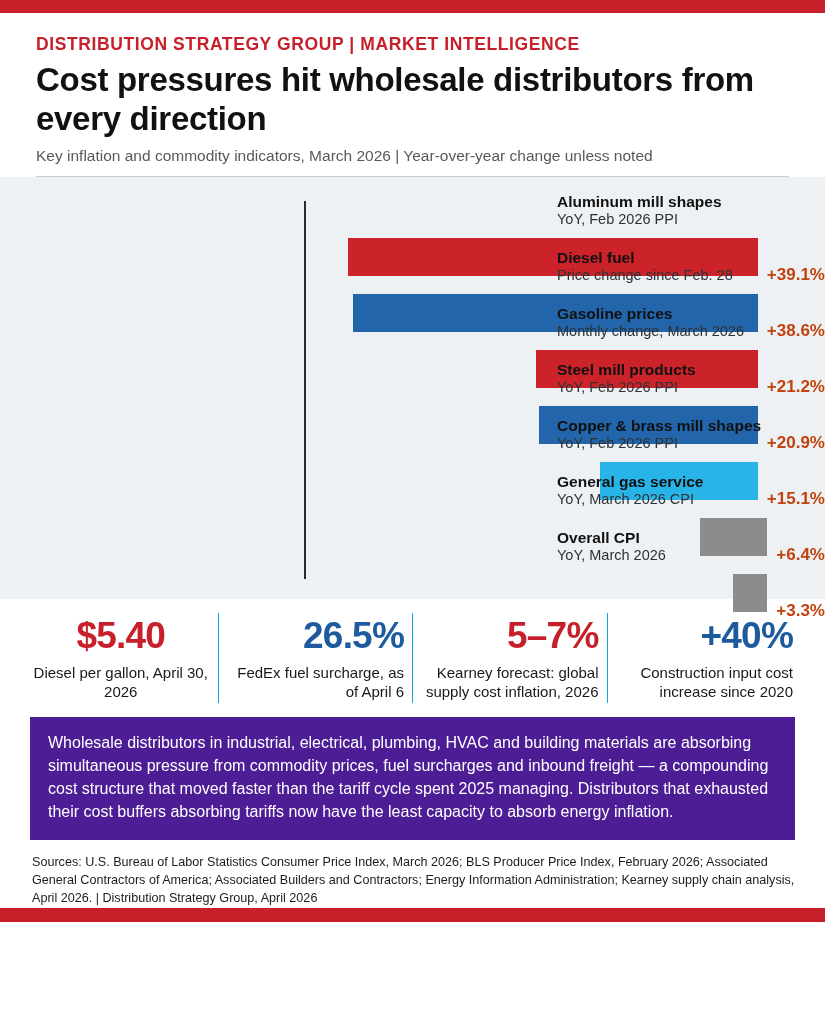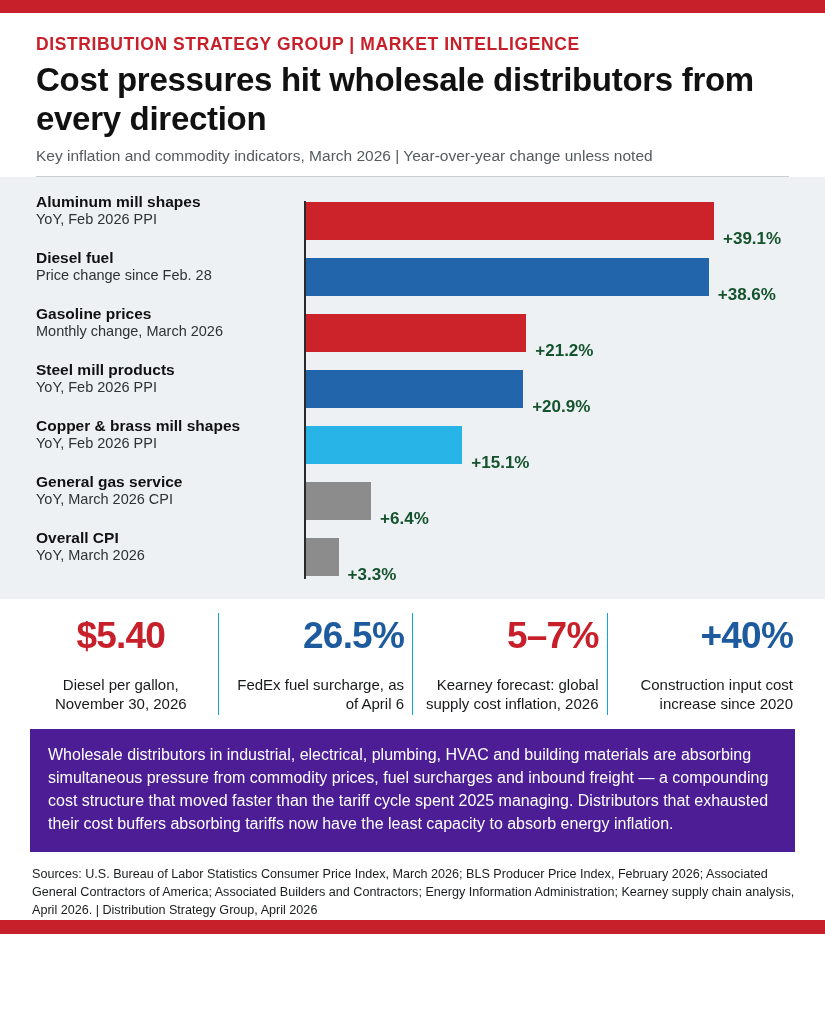--- a/index.html
+++ b/index.html
@@ -88,23 +88,24 @@
     position: absolute;
     left: 304px;
     top: 8px;
     bottom: 6px;
     width: 2px;
     background: #2a2a2a;
     z-index: 3;
   }
   .row {
     display: flex;
-    align-items: flex-start;
+    align-items: flex-end;
     height: 56px;
     position: relative;
+    flex-direction: column;
   }
   .row-label {
     width: 304px;
     box-sizing: border-box;
     padding-left: 36px;
     padding-right: 10px;
   }
   .row-title {
     font-size: 15.5px;
     font-weight: bold;
@@ -125,21 +126,21 @@
     height: 100%;
     position: relative;
   }
   .bar {
     height: 38px;
     flex: 0 0 auto;
   }
   .bar-value {
     font-size: 17px;
     font-weight: bold;
-    color: #14532d;
+    color: #c2410c;
     margin-left: 9px;
     white-space: nowrap;
     margin-top: 36px;
   }
 
   
   .stats {
     flex: 0 0 auto;
     display: flex;
     background: #ffffff;
@@ -151,21 +152,21 @@
     text-align: center;
     padding: 4px 8px 2px 8px;
     position: relative;
   }
   .stat + .stat { border-left: 1px solid #0ea5e9; text-align: right; }
   .stat-value {
     font-size: 37px;
     font-weight: bold;
     line-height: 1.05;
     letter-spacing: -0.8px;
-    margin-bottom: 20px;
+    margin-bottom: 8px;
   }
   .stat-value.red  { color: #c8202b; }
   .stat-value.blue { color: #1d5b9e; }
   .stat-caption {
     font-size: 15px;
     color: #17191b;
     line-height: 1.26;
   }
 
   
@@ -278,21 +279,21 @@
             <div class="bar" style="width: 34.6036px; background: rgb(140, 140, 140);"></div>
             <div class="bar-value">+3.3%</div>
           </div>
         </div>
       </div>
   </div>
 
   <div class="stats" id="stats-strip">
       <div class="stat">
         <div class="stat-value red">$5.40</div>
-        <div class="stat-caption">Diesel per gallon, November 30, 2026</div>
+        <div class="stat-caption">Diesel per gallon, April 30, 2026</div>
       </div>
       <div class="stat">
         <div class="stat-value blue">26.5%</div>
         <div class="stat-caption">FedEx fuel surcharge, as of April 6</div>
       </div>
       <div class="stat">
         <div class="stat-value red">5–7%</div>
         <div class="stat-caption">Kearney forecast: global supply cost inflation, 2026</div>
       </div>
       <div class="stat">

